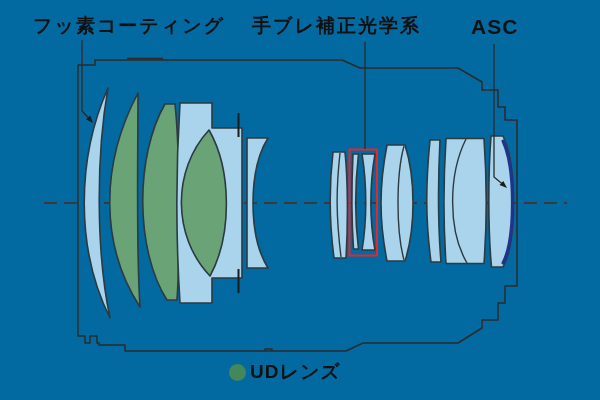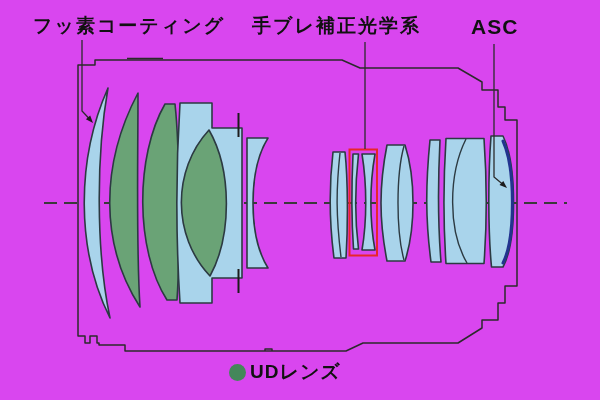--- a/index.html
+++ b/index.html
@@ -1,16 +1,16 @@
 <!DOCTYPE html>
 <html><head>
 <meta charset="utf-8">
 <style>
   html,body{margin:0;padding:0;background:#ffffff;}
-  #stage{position:relative;width:600px;height:400px;background:#d946ef;overflow:hidden;
+  #stage{position:relative;width:600px;height:400px;background:#0369a1;overflow:hidden;
          font-family:"Liberation Sans","DejaVu Sans",sans-serif;}
   #diagram-svg{position:absolute;left:0;top:0;}
   .lens{stroke:#2c3a42;stroke-width:1.6;stroke-linejoin:round;}
   .cement{stroke:#2c3a42;stroke-width:1.4;fill:none;}
   .barrel{stroke:#2b2b2b;stroke-width:1.5;fill:none;stroke-linejoin:round;}
   .axis{stroke:#3a3a3a;stroke-width:1.8;stroke-dasharray:13 7;fill:none;}
   .leader{stroke:#2b2b2b;stroke-width:1.3;fill:none;}
   .arrow{fill:#1c1c1c;stroke:none;}
   .stop{stroke:#1c1c1c;stroke-width:2;fill:none;}
   .hibox{fill:none;stroke-width:2;}

